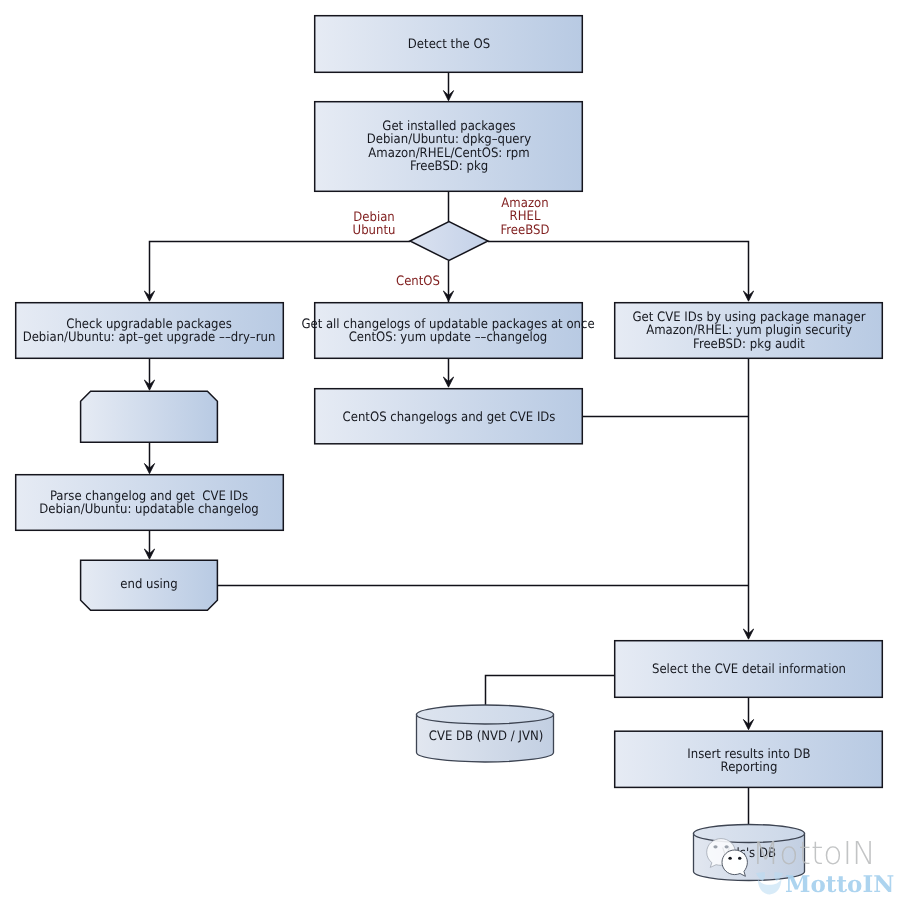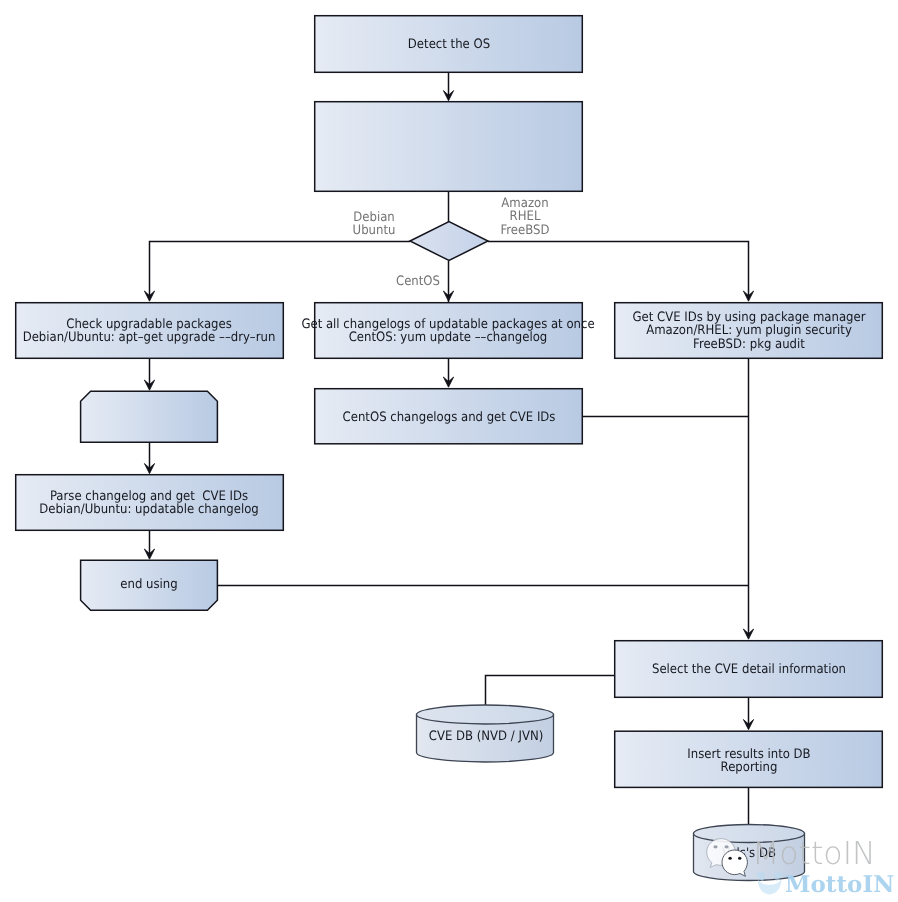--- a/index.html
+++ b/index.html
@@ -6,21 +6,21 @@
   html,body{margin:0;padding:0;}
   body{width:898px;height:902px;background:#ffffff;
        -webkit-font-smoothing:antialiased;text-rendering:geometricPrecision;
        font-family:"DejaVu Sans Condensed","DejaVu Sans",sans-serif;
        overflow:hidden;position:relative;}
   #stage{position:absolute;left:0;top:0;width:794px;height:902px;}
   svg.layer{position:absolute;left:0;top:0;width:898px;height:902px;}
   .nt{position:absolute;text-align:center;color:#16181f;
       font-size:13px;line-height:13.45px;white-space:pre;
       transform:translate(-50%,-50%) translateZ(0);}
-  .el{position:absolute;text-align:center;color:#737373;font-size:13px;
+  .el{position:absolute;text-align:center;color:#7f1d1d;font-size:13px;
       line-height:13.45px;white-space:pre;transform:translate(-50%,-50%) translateZ(0);}
   #wm-grey{position:absolute;left:752px;top:836px;color:#b8babb;
            font-family:"DejaVu Sans Light","DejaVu Sans",sans-serif;
            font-weight:300;font-size:31.6px;letter-spacing:0px;
            white-space:pre;opacity:.85;transform:translateZ(0);}
   #wm-blue{position:absolute;left:785px;top:871px;color:#a9d2ef;
            font-family:"DejaVu Serif",serif;font-weight:700;
            font-size:23px;letter-spacing:0px;white-space:pre;opacity:.95;transform:translateZ(0);}
 </style>
 </head>
@@ -92,20 +92,24 @@
     <rect x="614.7" y="640.7" width="267.6" height="56.6"></rect>
     <rect x="614.7" y="731.2" width="267.6" height="56.2"></rect>
     <path d="M416.5 714.5 L416.5 752.5 A68.5 9.5 0 0 0 553.5 752.5 L553.5 714.5 Z" fill="url(#gcyl)" stroke="#3d4452" stroke-width="1.3"></path>
     <ellipse cx="485" cy="714.5" rx="68.5" ry="9.5" fill="url(#gcyltop)" stroke="#3d4452" stroke-width="1.3"></ellipse>
     <path d="M693.5 833.5 L693.5 871.5 A55.5 9 0 0 0 804.5 871.5 L804.5 833.5 Z" fill="url(#gcyl)" stroke="#3d4452" stroke-width="1.3"></path>
     <ellipse cx="749" cy="833.5" rx="55.5" ry="9" fill="url(#gcyltop)" stroke="#3d4452" stroke-width="1.3"></ellipse>
   </g>
 </svg>
 
 <div class="nt" style="left:449px;top:45px">Detect the OS</div>
+<div class="nt" style="left:449px;top:147px">Get installed packages
+Debian/Ubuntu: dpkg–query
+Amazon/RHEL/CentOS: rpm
+FreeBSD: pkg</div>
 <div class="nt" style="left:149px;top:331px">Check upgradable packages
 Debian/Ubuntu: apt–get upgrade ––dry–run</div>
 <div class="nt" style="left:749px;top:331px">Get CVE IDs by using package manager
 Amazon/RHEL: yum plugin security
 FreeBSD: pkg audit</div>
 <div class="nt" style="left:448px;top:331px">Get all changelogs of updatable packages at once
 CentOS: yum update ––changelog</div>
 <div class="nt" style="left:449px;top:418px">CentOS changelogs and get CVE IDs</div>
 <div class="nt" style="left:149px;top:503px">Parse changelog and get  CVE IDs
 Debian/Ubuntu: updatable changelog</div>

